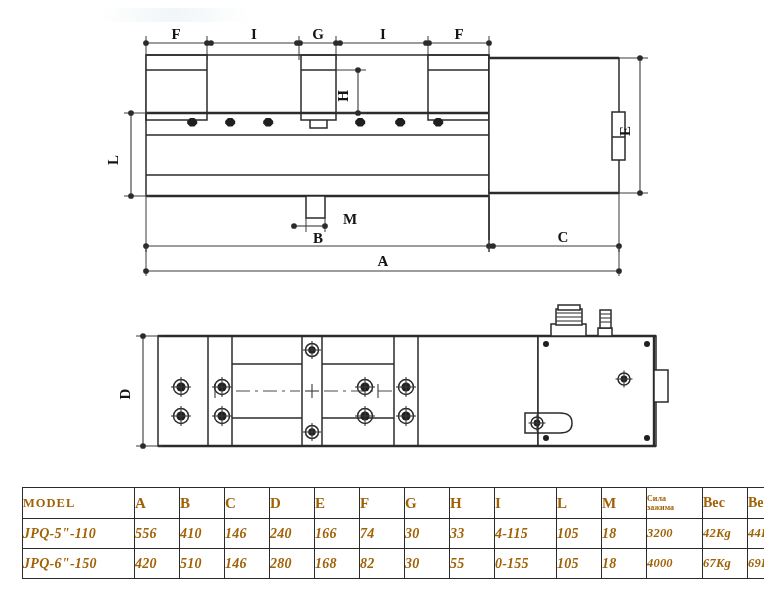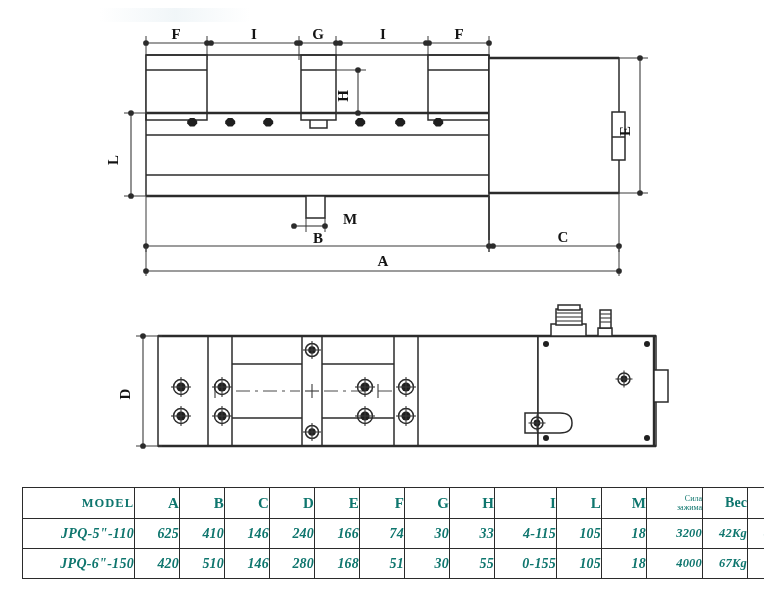--- a/index.html
+++ b/index.html
@@ -37,43 +37,42 @@
     width: 723px;
   }
   table.spec-table {
     border-collapse: collapse;
     width: 723px;
     table-layout: fixed;
     background: #fff;
   }
   table.spec-table td, table.spec-table th {
     border: 1.6px solid #2b2b2b;
-    text-align: right;
+    text-align: left;
     vertical-align: middle;
     font-family: "Liberation Serif", serif;
-    color: #0f766e;
+    color: #a16207;
     padding: 0;
     height: 29px;
     font-weight: bold;
     letter-spacing: 0.2px;
   }
   table.spec-table thead th {
     font-size: 15px;
     height: 30px;
   }
   table.spec-table thead th.hdr-model {
     font-size: 12.5px;
     letter-spacing: 1px;
   }
   table.spec-table thead th.hdr-small {
     font-size: 8px;
     line-height: 9px;
-    font-weight: normal;
+    font-weight: bold;
     letter-spacing: 0;
-    padding-left: 23px;
   }
   table.spec-table thead th.hdr-tiny {
     font-size: 14px;
     letter-spacing: 0;
   }
   table.spec-table tbody td {
     font-size: 14px;
     font-style: italic;
     font-weight: bold;
     height: 29px;
@@ -434,21 +433,21 @@
             <span>Сила</span><br>
             <span>зажима</span>
           </th>
           <th class="hdr-tiny">Вес</th>
           <th class="hdr-tiny">Вес</th>
         </tr>
       </thead>
       <tbody>
         <tr>
           <td class="model-cell">JPQ-5"-110</td>
-          <td>625</td>
+          <td>556</td>
           <td>410</td>
           <td>146</td>
           <td>240</td>
           <td>166</td>
           <td>74</td>
           <td>30</td>
           <td>33</td>
           <td>4-115</td>
           <td>105</td>
           <td>18</td>
@@ -456,21 +455,21 @@
           <td class="narrow-val">42Kg</td>
           <td class="narrow-val">44Kg</td>
         </tr>
         <tr>
           <td class="model-cell">JPQ-6"-150</td>
           <td>420</td>
           <td>510</td>
           <td>146</td>
           <td>280</td>
           <td>168</td>
-          <td>51</td>
+          <td>82</td>
           <td>30</td>
           <td>55</td>
           <td>0-155</td>
           <td>105</td>
           <td>18</td>
           <td class="narrow-val">4000</td>
           <td class="narrow-val">67Kg</td>
           <td class="narrow-val">69Kg</td>
         </tr>
       </tbody>

